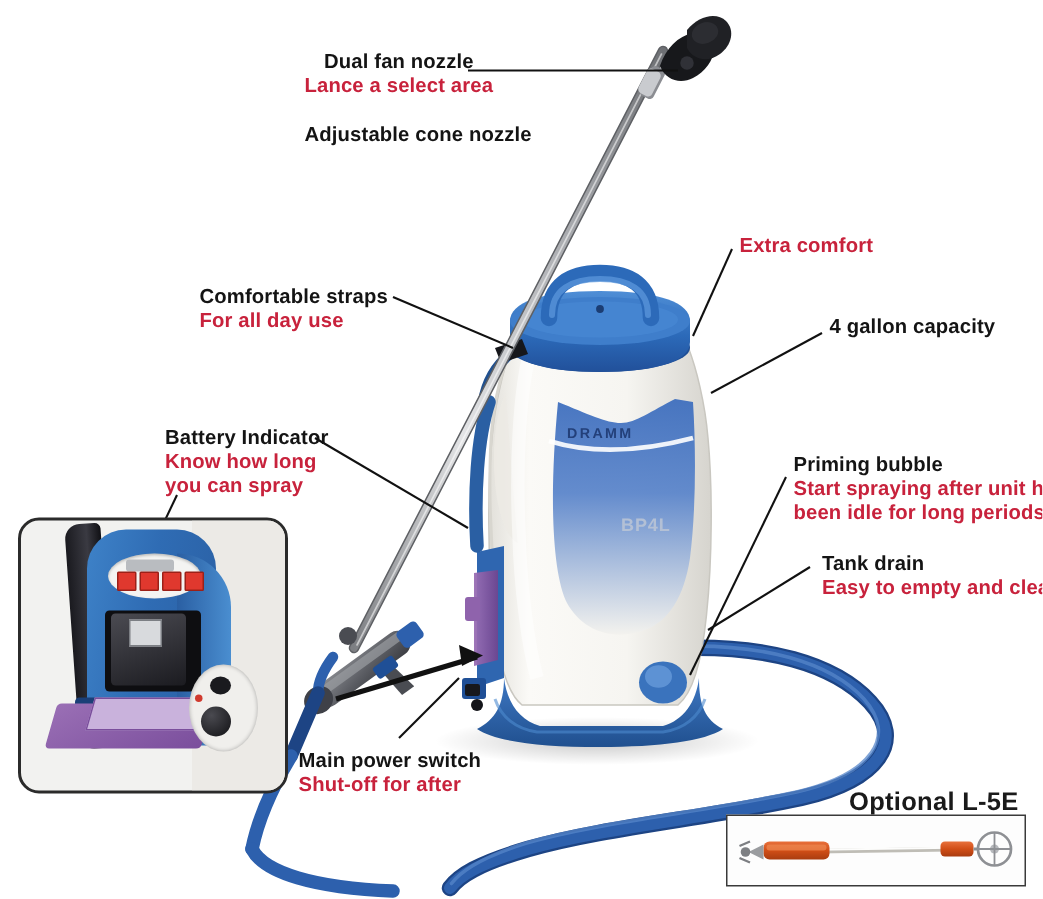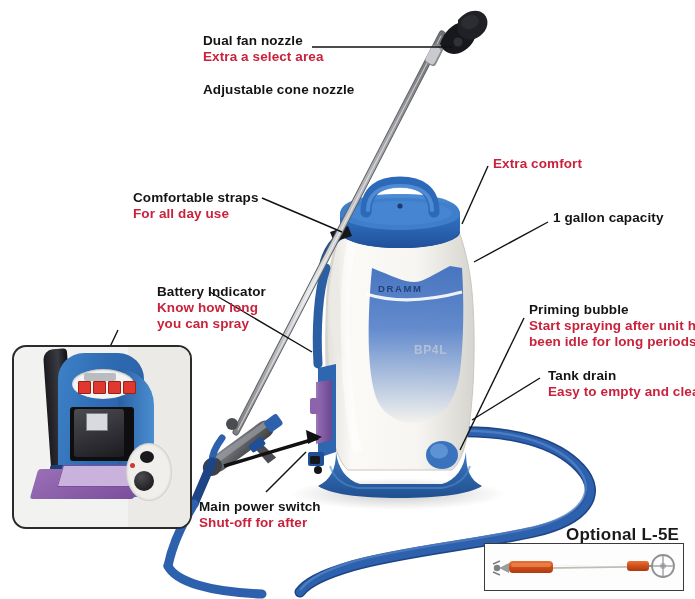--- a/index.html
+++ b/index.html
@@ -303,46 +303,46 @@
 
     <line x1="524" y1="318" x2="460" y2="450" stroke="#111" stroke-width="1.4"></line>
 
     <line x1="540" y1="378" x2="472" y2="420" stroke="#111" stroke-width="1.4"></line>
 
     <line x1="224" y1="466" x2="318" y2="438" stroke="#111" stroke-width="3.4"></line>
     <path d="M322,437 L306,430 L308,444 Z" fill="#111"></path>
     <line x1="266" y1="492" x2="306" y2="452" stroke="#111" stroke-width="1.4"></line>
   </svg>
 
-  <div class="callout" style="left:203px;top:33px;">
+  <div class="callout" style="left:203px;top:33px;text-align:center;">
     <div class="hdr">Dual fan nozzle</div>
-    <div class="sub">Extra a select area</div>
+    <div class="sub">Lance a select area</div>
   </div>
 
   <div class="callout" style="left:203px;top:82px;">
     <div class="hdr">Adjustable cone nozzle</div>
   </div>
 
   <div class="callout" style="left:133px;top:190px;">
     <div class="hdr">Comfortable straps</div>
     <div class="sub">For all day use</div>
   </div>
 
-  <div class="callout" style="left:110px;top:284px;margin-left:47px;">
+  <div class="callout" style="left:110px;top:284px;">
     <div class="hdr">Battery Indicator</div>
     <div class="sub">Know how long</div>
     <div class="sub">you can spray</div>
   </div>
 
   <div class="callout" style="left:493px;top:156px;">
     <div class="sub">Extra comfort</div>
   </div>
 
   <div class="callout" style="left:553px;top:210px;">
-    <div class="hdr">1 gallon capacity</div>
+    <div class="hdr">4 gallon capacity</div>
   </div>
 
   <div class="callout" style="left:529px;top:302px;">
     <div class="hdr">Priming bubble</div>
     <div class="sub">Start spraying after unit has</div>
     <div class="sub">been idle for long periods</div>
   </div>
 
   <div class="callout" style="left:548px;top:368px;">
     <div class="hdr">Tank drain</div>

